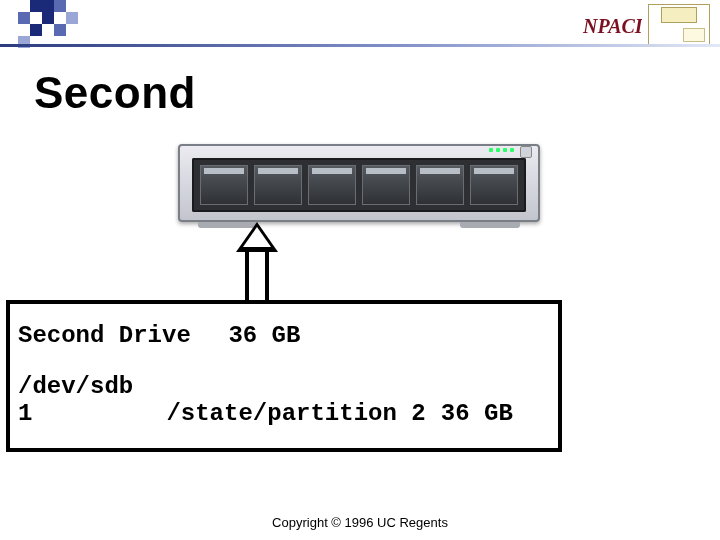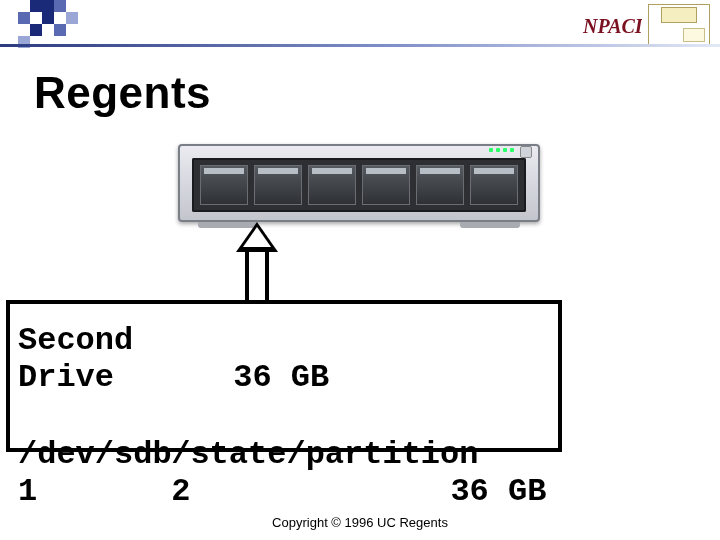--- a/index.html
+++ b/index.html
@@ -140,25 +140,25 @@
   position: absolute;
   left: 6px;
   top: 300px;
   width: 556px;
   height: 152px;
   border: 4px solid #000;
   box-sizing: border-box;
   background: #fff;
   padding: 18px 8px 8px 8px;
   font-family: "Courier New", Courier, monospace;
-  font-size: 32px;
+  font-size: 24px;
   font-weight: bold;
 }
 .infobox .line1 span.col1 { display:inline-block; width: 196px; }
-.infobox .line2 { margin-top: 40px; }
+.infobox .line2 { margin-top: 24px; }
 .infobox .line2 span.col1 { display:inline-block; width: 134px; }
 .infobox .line2 span.col2 { display:inline-block; width: 260px; }
 
 .copyright {
   position: absolute;
   bottom: 10px;
   left: 0; width: 100%;
   text-align: center;
   font-size: 13px;
   color: #000;
@@ -184,21 +184,21 @@
     <text x="1" y="22" font-family="Georgia,serif" font-size="20" font-weight="bold" font-style="italic" fill="#7a1020">NPACI</text>
   </svg>
 </div>
 <div class="logo-badge">
   <div class="inner-top"></div>
   <div class="inner-bot"></div>
 </div>
 
 <div class="hbar"></div>
 
-<div class="title">Regents</div>
+<div class="title">Second</div>
 
 <div class="server">
   <div class="leds">
       <i></i>
       <i></i>
       <i></i>
       <i></i>
     </div>
   <div class="btn-r"></div>
   <div class="faceplate">

